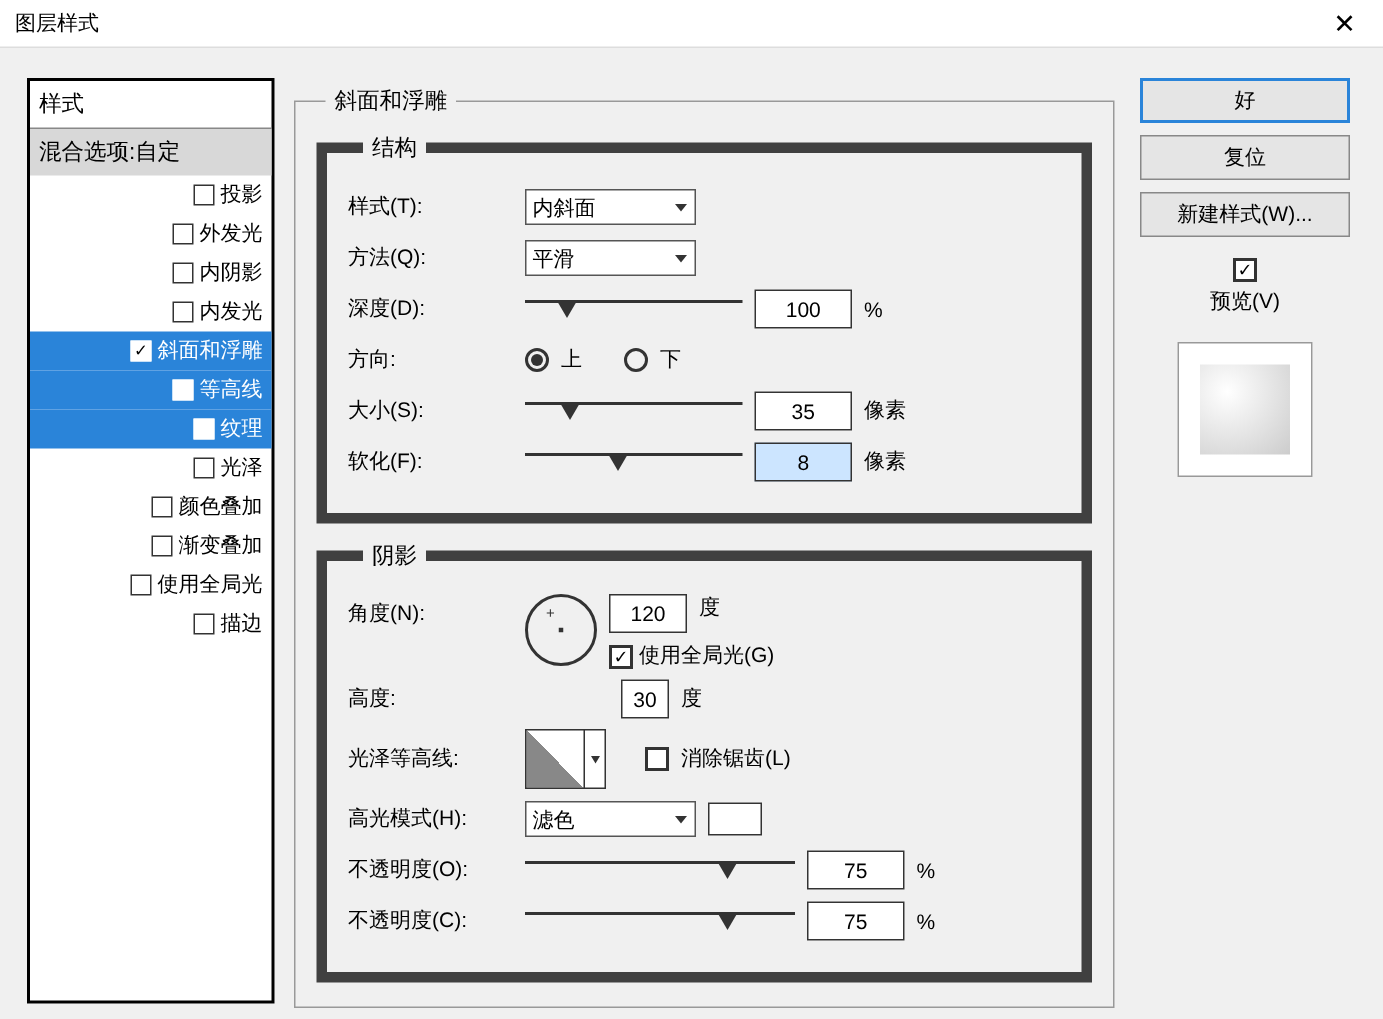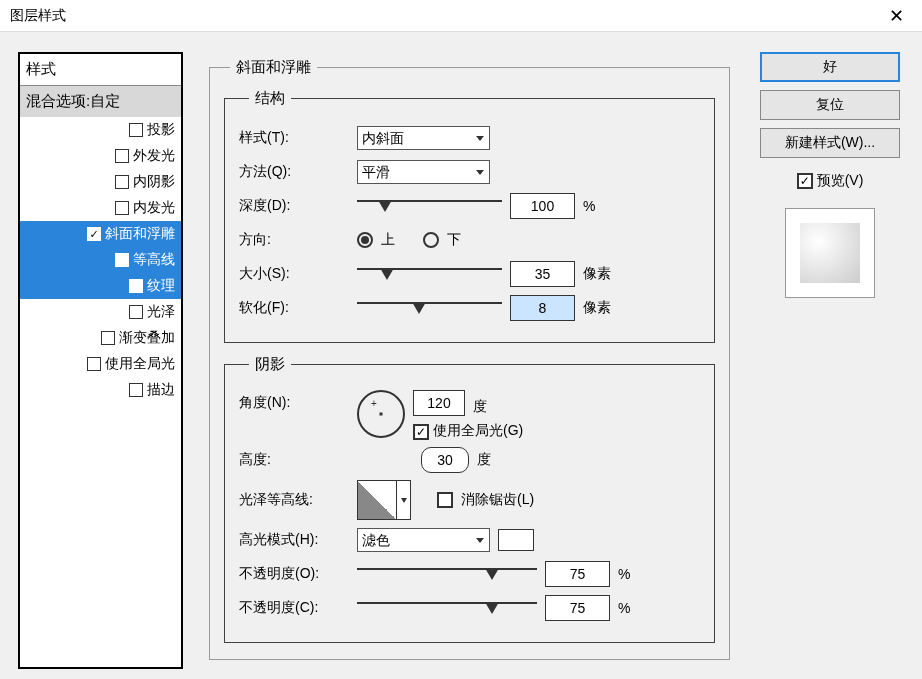--- a/index.html
+++ b/index.html
@@ -2,45 +2,45 @@
 <html><head>
 <meta charset="utf-8">
 <style>
 * { box-sizing: border-box; margin: 0; padding: 0; font-family: "Microsoft YaHei", SimSun, sans-serif; font-size: 14px; }
 body { background: #f0f0f0; width: 922px; height: 679px; overflow: hidden; }
 
 .titlebar { height: 32px; display: flex; align-items: center; justify-content: space-between; padding: 0 10px; background: #fff; border-bottom: 1px solid #ddd; }
 .titlebar .title { font-size: 14px; color: #000; }
 .titlebar .close { font-size: 18px; cursor: pointer; padding: 0 8px; }
 
-.content { display: flex; padding: 20px 18px 10px 18px; gap: 26px; height: calc(679px - 32px); }
+.content { display: flex; padding: 20px 18px 10px 18px; gap: 13px; height: calc(679px - 32px); }
 
 .styles-list { width: 165px; border: 2px solid #000; background: #fff; }
 .styles-list .header { padding: 6px 6px; border-bottom: 1px solid #888; font-size: 15px; }
 .styles-list .blend-header { padding: 6px 6px; background: #d8d8d8; font-size: 15px; }
 .styles-list .item { padding: 4px 6px; display: flex; align-items: center; gap: 4px; cursor: pointer; justify-content: flex-end; }
 .styles-list .item.selected { background: #2a84d9; color: #fff; }
 .styles-list .item.sub { padding-left: 22px; }
 .styles-list .checkbox { width: 14px; height: 14px; border: 1px solid #333; background: #fff; display: inline-flex; align-items: center; justify-content: center; flex-shrink: 0; }
 .styles-list .checkbox.checked::after { content: "✓"; font-size: 11px; color: #000; line-height: 1; }
 .styles-list .item.selected .checkbox { border-color: #fff; }
 .styles-list .item.selected .checkbox.checked::after { color: #000; }
 
 .main-panel { flex: 1; display: flex; flex-direction: column; gap: 10px; position: relative; padding-top: 6px; }
 
 fieldset { border: 1px solid #999; padding: 12px 14px 16px 14px; position: relative; }
 fieldset > legend { padding: 0 6px; font-size: 15px; background: #f0f0f0; }
 fieldset.outer > legend { margin-left: 6px; }
-fieldset.inner { border: 1px solid #404040; padding: 10px 14px 14px 14px; }
+fieldset.inner { border: 7px solid #404040; padding: 10px 14px 14px 14px; }
 fieldset.inner legend { margin-left: 10px; }
 
 .row { display: flex; align-items: center; margin: 6px 0; gap: 8px; min-height: 28px; }
 .row label.name { width: 110px; text-align: left; display: inline-block; white-space: nowrap; }
 
-select { width: 133px; height: 24px; border: 1px solid #555; background: #fff; padding: 0 18px 0 4px; appearance: none; position: relative; }
+select { width: 114px; height: 24px; border: 1px solid #555; background: #fff; padding: 0 18px 0 4px; appearance: none; position: relative; }
 .select-wrap { position: relative; display: inline-block; }
 .select-wrap::after { content: ""; position: absolute; right: 6px; top: 10px; border-left: 4px solid transparent; border-right: 4px solid transparent; border-top: 5px solid #333; pointer-events: none; }
 
 .slider { width: 145px; height: 20px; position: relative; border-top: 2px solid #333; margin-top: 8px; }
 .slider .thumb { position: absolute; top: -2px; width: 0; height: 0; border-left: 7px solid transparent; border-right: 7px solid transparent; border-top: 12px solid #333; transform: translateX(-7px); }
 
 input.num { width: 65px; height: 26px; border: 1px solid #333; text-align: center; background: #fff; }
 input.num.selected { background: #cce5ff; }
 
 .radio { width: 16px; height: 16px; border: 2px solid #333; border-radius: 50%; display: inline-flex; align-items: center; justify-content: center; }
@@ -57,21 +57,21 @@
 .contour-arrow { width: 14px; height: 40px; border: 1px solid #333; border-left: none; display: inline-flex; align-items: center; justify-content: center; background: #fff; }
 .contour-arrow::after { content: ""; border-left: 3px solid transparent; border-right: 3px solid transparent; border-top: 5px solid #333; }
 
 .swatch { width: 36px; height: 22px; border: 1px solid #333; }
 .swatch.white { background: #fff; }
 .swatch.black { background: #000; }
 
 .right-panel { width: 148px; display: flex; flex-direction: column; align-items: center; gap: 8px; }
 .btn { width: 140px; height: 30px; border: 1px solid #888; background: #e5e5e5; cursor: pointer; display: flex; align-items: center; justify-content: center; }
 .btn.primary { border: 2px solid #2a84d9; background: #e5e5e5; }
-.preview-check { display: flex; align-items: center; gap: 4px; margin-top: 6px; }
+.preview-check { display: flex; align-items: center; gap: 4px; margin-top: 6px; flex-direction: column; }
 .preview-box { width: 90px; height: 90px; border: 1px solid #999; background: #fff; margin-top: 10px; display: flex; align-items: center; justify-content: center; }
 .preview-box .inner { width: 60px; height: 60px; background: radial-gradient(circle at 30% 30%, #fff, #ccc); }
 
 </style>
 </head>
 <body>
 
 <div class="titlebar">
   <span class="title">图层样式</span>
   <span class="close">✕</span>
@@ -107,20 +107,24 @@
           <span class="checkbox"></span>
           <span>等高线</span>
         </div>
         <div class="item selected sub">
           <span class="checkbox"></span>
           <span>纹理</span>
         </div>
         <div class="item">
           <span class="checkbox"></span>
           <span>光泽</span>
+        </div>
+        <div class="item">
+          <span class="checkbox"></span>
+          <span>颜色叠加</span>
         </div>
         <div class="item">
           <span class="checkbox"></span>
           <span>渐变叠加</span>
         </div>
         <div class="item">
           <span class="checkbox"></span>
           <span>使用全局光</span>
         </div>
         <div class="item">
@@ -184,35 +188,35 @@
 
         <div class="row" style="align-items:flex-start">
           <label class="name" style="padding-top:4px">角度(N):</label>
           <div style="display:flex;flex-direction:column;align-items:center;gap:0">
             <div class="angle-dial">
                 <span class="cross">+</span>
                 <span class="dot"></span>
               </div>
           </div>
           <div style="display:flex;flex-direction:column;gap:6px">
-            <div style="display:flex;align-items:flex-end;gap:8px">
+            <div style="display:flex;align-items:flex-start;gap:8px">
               <input class="num" style="width: 52px;" value="120">
               <span>度</span>
             </div>
             <div style="display:flex;align-items:flex-end;gap:4px">
               <span class="checkbox-inline checked"></span>
               <span>使用全局光(G)</span>
             </div>
           </div>
         </div>
 
         <div class="row">
           <label class="name">高度:</label>
           <span style="width:56px"></span>
-          <input class="num" style="width: 48px; border-radius: 10px;" value="30">
+          <input class="num" style="width: 32px;" value="30">
           <span>度</span>
         </div>
 
         <div class="row">
           <label class="name">光泽等高线:</label>
           <span style="display:flex">
             <span class="contour-box"></span>
             <span class="contour-arrow"></span>
           </span>
           <span style="width:10px"></span>

